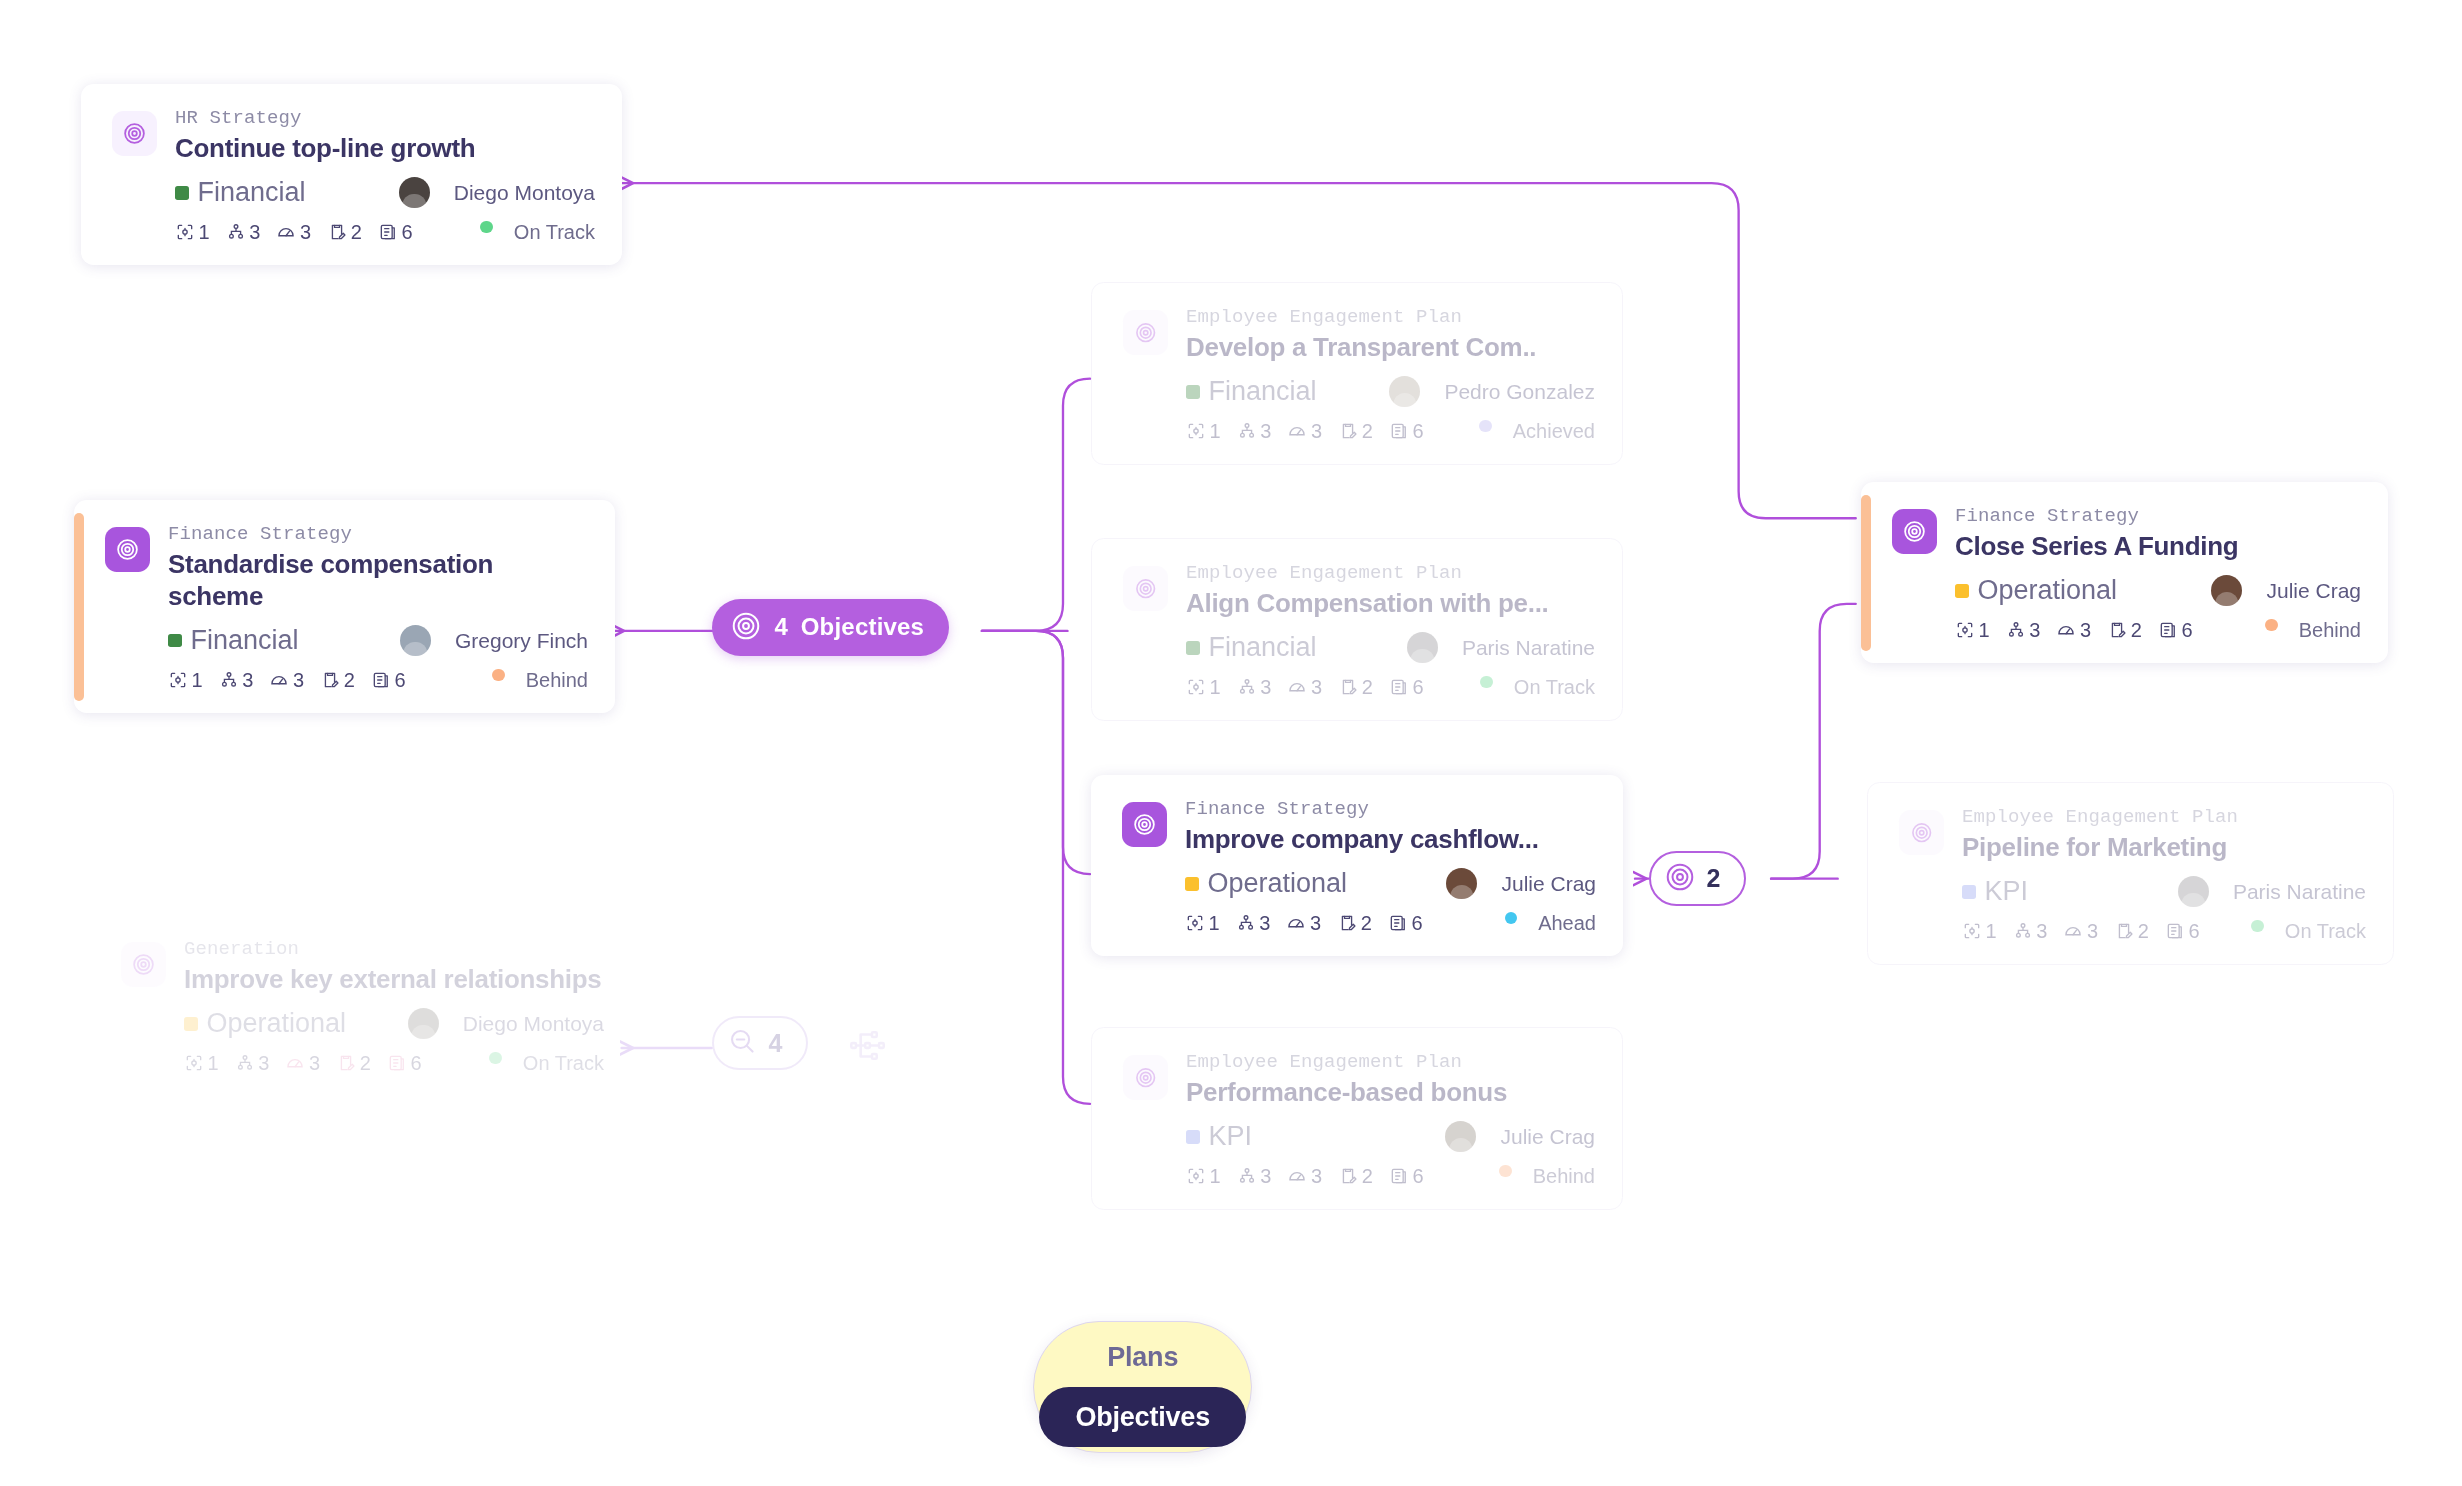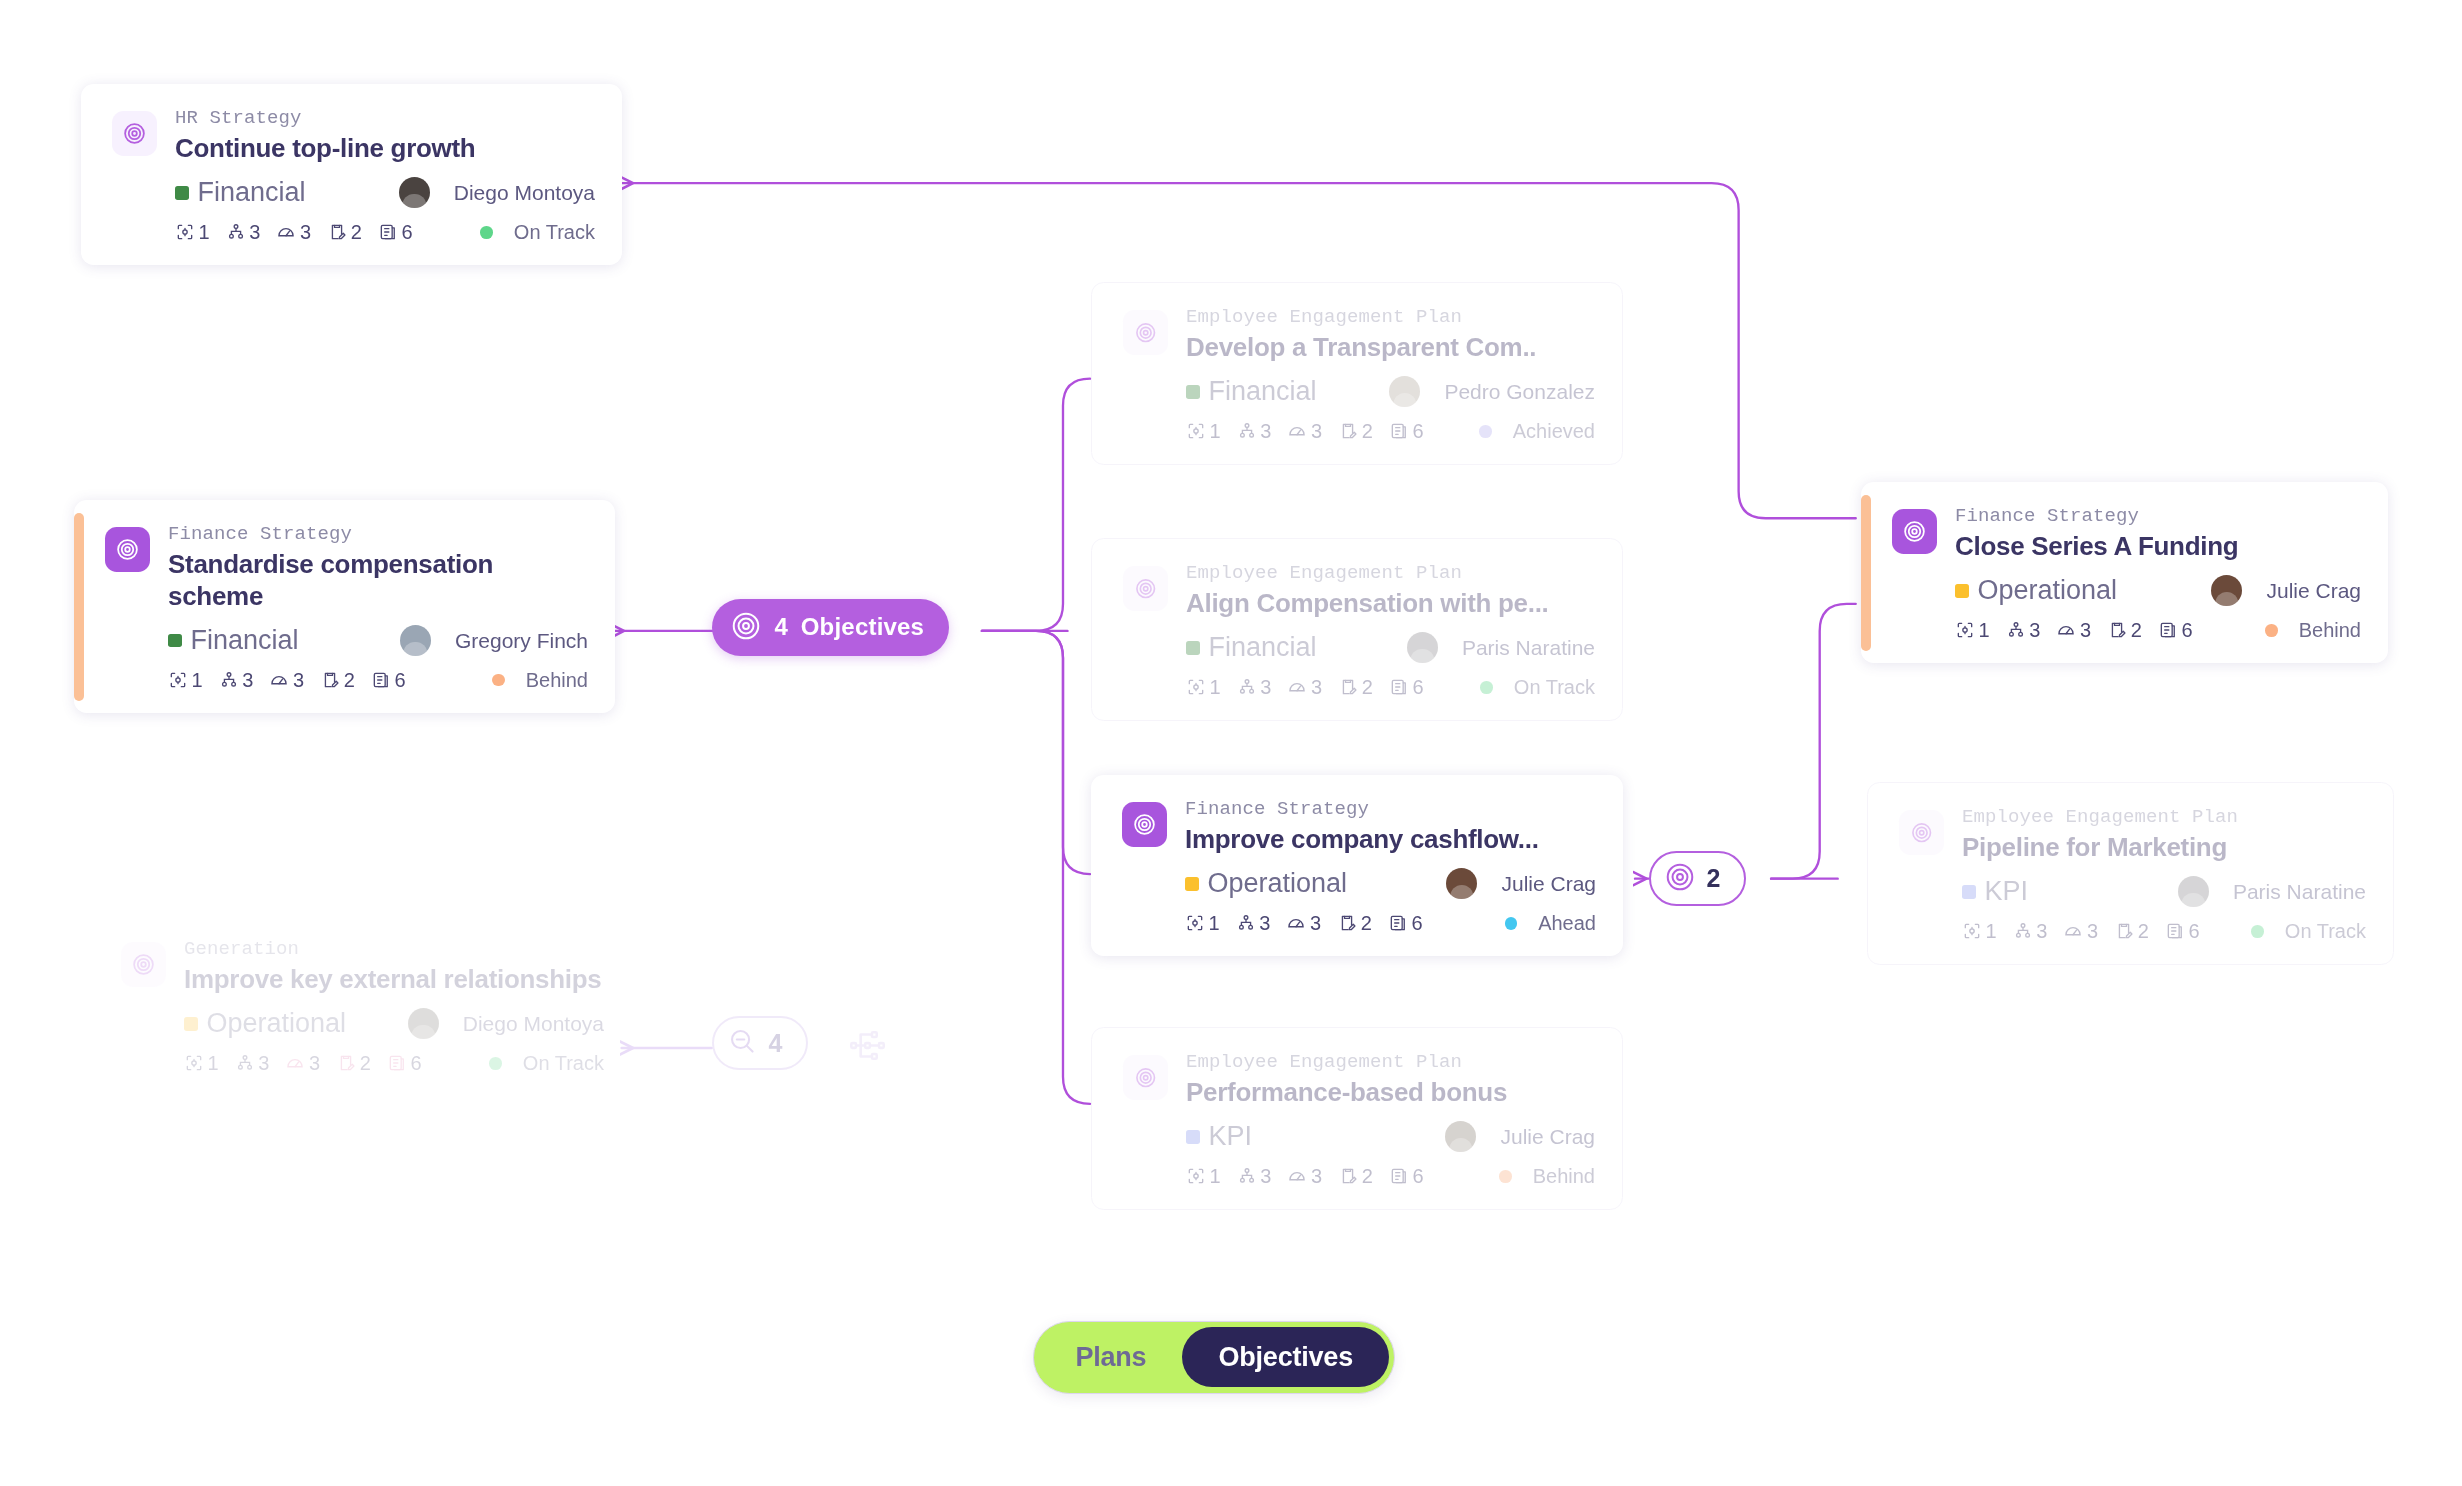--- a/index.html
+++ b/index.html
@@ -62,21 +62,21 @@
     content:""; position:absolute; left:50%; top:54%;
     width:23.4px; height:23.4px; border-radius:50%;
     background: rgba(255,255,255,.28); transform: translate(-50%,0);
   }
   .owner-name { font-size: 21px; color: #5c5880; white-space: nowrap; }
 
   .stats { display: flex; align-items: center; }
   .statgroup { display: flex; align-items: center; gap: 16px; flex: 1 1 auto; }
   .stat { display: flex; align-items: center; gap: 3.6px; }
   .stat .num { font-size: 20px; color: #4c4873; }
-  .status { display: flex; align-items: center; gap: 21px; white-space: nowrap; }
+  .status { display: flex; gap: 21px; white-space: nowrap; }
   .dot { width: 12.6px; height: 12.6px; border-radius: 50%; display: inline-block; }
   .status-label { font-size: 20px; color: #6f6c8d; }
 
   
   .pill-solid {
     position: absolute; display: flex; align-items: center; gap: 12.6px;
     background: #b45fdf; border-radius: 900px;
     padding: 10.8px 25px 10.8px 18px; box-shadow: 0 2.7px 10.8px rgba(170,90,220,.3);
   }
   .pill-solid .plabel { color: #fff; font-size: 24px; font-weight: 600; letter-spacing: 0.2px; }
@@ -93,22 +93,22 @@
     border: 2px solid #ece3f8; border-radius: 900px;
     background: #fff; padding: 8px 23.4px 8px 12.6px; opacity: .75;
   }
   .pill-faded .plabel { color: #c9c4da; font-size: 25px; font-weight: 700; }
 
   .hier-icon { position: absolute; opacity: .3; }
 
   
   .toggle {
     position: absolute; display: flex; align-items: center;
-    background: #bef264; border: 1.8px solid #ddd6ef; border-radius: 900px;
-    padding: 5.4px; box-shadow: 0 3.6px 12.6px rgba(70,50,120,.10);
+    background: #fef9c3; border: 1.8px solid #ddd6ef; border-radius: 900px;
+    padding: 5.4px; box-shadow: 0 3.6px 12.6px rgba(70,50,120,.10); flex-direction: column;
   }
   .toggle .seg {
     padding: 14.4px 36px; border-radius: 900px; font-size: 27px; font-weight: 700;
     letter-spacing: -0.2px; cursor: pointer; white-space: nowrap;
   }
   .toggle .seg.off { color: #6e6a95; background: transparent; }
   .toggle .seg.on  { color: #ffffff; background: #2b2557; }
 </style>
 </head>
 <body>

